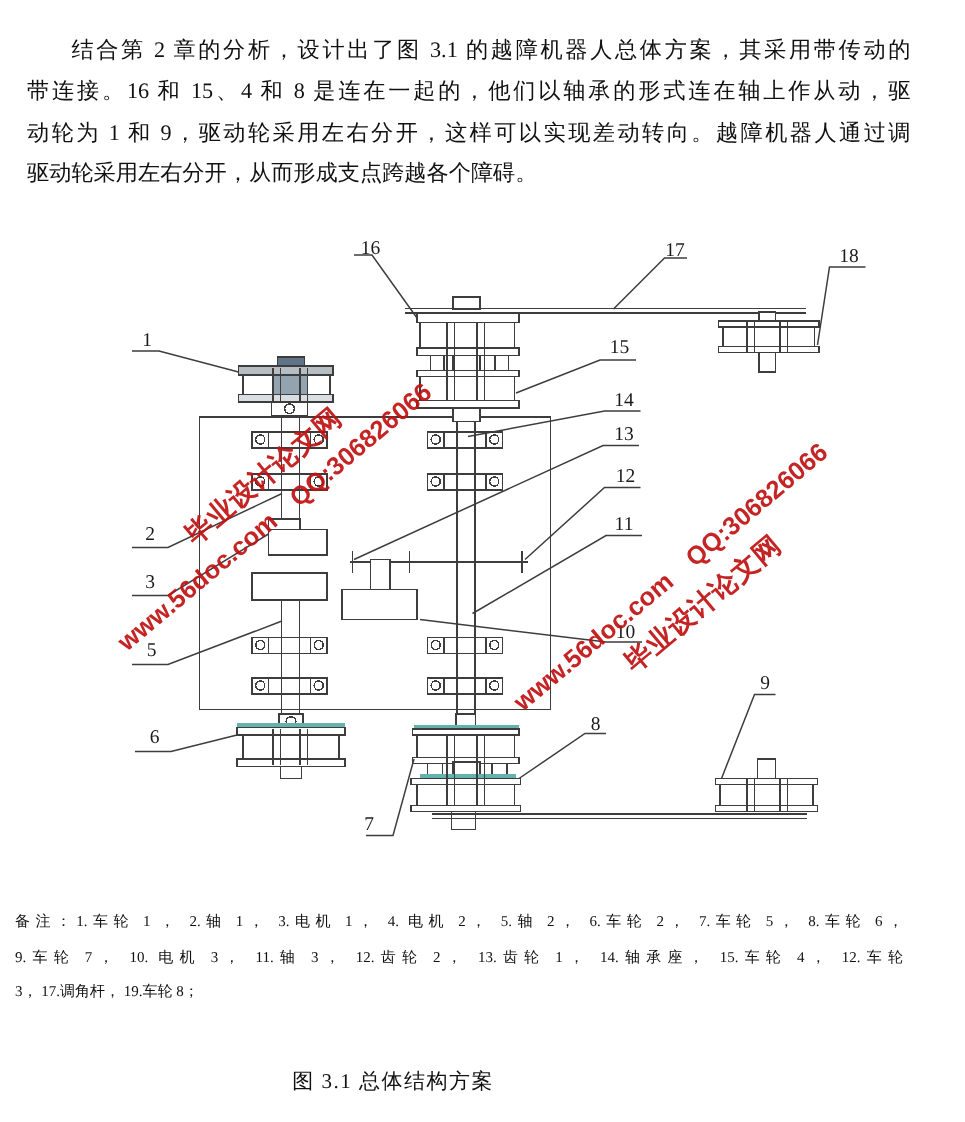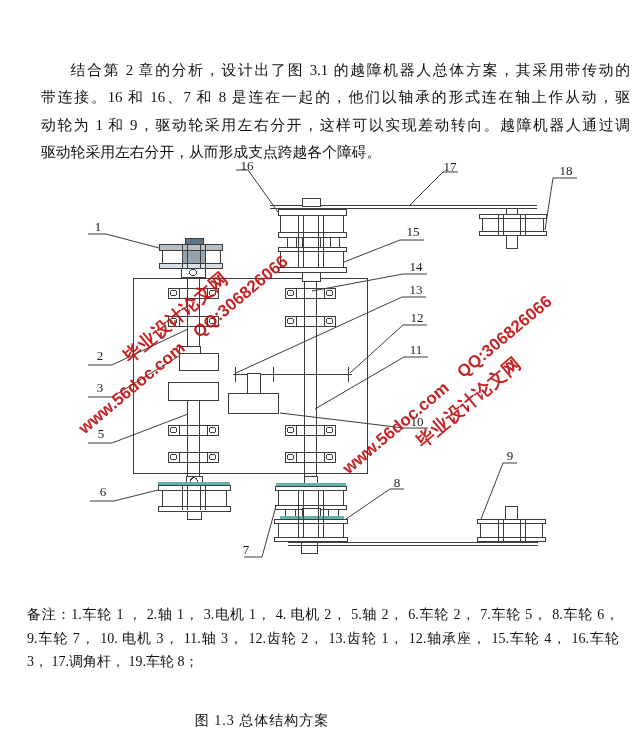--- a/index.html
+++ b/index.html
@@ -1,25 +1,25 @@
 <!DOCTYPE html>
 <html><head>
 <meta charset="utf-8">
 <style>
   html,body{margin:0;padding:0;background:#ffffff;}
   #page{position:relative;width:643px;height:748px;background:#fff;overflow:hidden;
         font-family:"Liberation Serif","DejaVu Serif",serif;color:#111;}
   
-  .para{position:absolute;left:41px;top:21px;width:589px;
-        font-size:14.8px;line-height:27.4px;margin-top:36px;}
+  .para{position:absolute;left:18px;top:21px;width:589px;
+        font-size:14.8px;line-height:27.4px;}
   .para > div{text-align:justify;text-align-last:justify;}
   .para > div:first-child{text-indent:2em;}
   .para > div:last-child{text-align-last:left;}
-  .notes{position:absolute;left:27px;top:603px;width:592px;
-         font-size:14px;line-height:23.5px;}
+  .notes{position:absolute;left:10px;top:603px;width:592px;
+         font-size:10px;line-height:23.5px;}
   .notes > div{text-align:justify;text-align-last:justify;}
   .notes > div:last-child{text-align-last:left;}
   .caption{position:absolute;left:0;top:712px;width:524px;text-align:center;
            font-size:14px;letter-spacing:1px;}
   
   svg{position:absolute;left:0;top:0;}
   .ln{stroke:#3d3d3d;stroke-width:1;fill:none;}
   .crisp{shape-rendering:crispEdges;}
   .wfill{fill:#ffffff;}
   .teal{stroke:#63b2ae;stroke-width:2.4;}
@@ -32,21 +32,21 @@
   .wm-cn{font-size:18px;letter-spacing:0.5px;}
   .wm-url{font-size:17px;}
 </style>
 </head>
 <body>
 
 <div id="page">
 
   <div class="para">
       <div>结合第 2 章的分析，设计出了图 3.1 的越障机器人总体方案，其采用带传动的</div>
-      <div>带连接。16 和 16、7 和 8 是连在一起的，他们以轴承的形式连在轴上作从动，驱</div>
+      <div>带连接。16 和 15、4 和 8 是连在一起的，他们以轴承的形式连在轴上作从动，驱</div>
       <div>动轮为 1 和 9，驱动轮采用左右分开，这样可以实现差动转向。越障机器人通过调</div>
       <div>驱动轮采用左右分开，从而形成支点跨越各个障碍。</div>
     </div>
 
   <svg width="643" height="748" viewBox="0 0 643 748">
     <g class="ln">
       <g class="crisp">
 
         <rect x="133" y="278" width="234" height="195"></rect>
 
@@ -257,19 +257,19 @@
     </g>
   </svg>
 
   <span class="wm wm-cn" style="left: 126px; top: 347px; color: rgb(193, 18, 18);">毕业设计论文网</span>
   <span class="wm wm-url" style="left: 81px; top: 419px; color: rgb(193, 18, 18);">www.56doc.com　QQ:306826066</span>
   <span class="wm wm-url" style="left: 345px; top: 459px; color: rgb(193, 18, 18);">www.56doc.com　QQ:306826066</span>
   <span class="wm wm-cn" style="left: 419px; top: 432px; color: rgb(193, 18, 18);">毕业设计论文网</span>
 
   <div class="notes">
       <div>备注：1.车轮 1 ， 2.轴 1， 3.电机 1， 4. 电机 2， 5.轴 2， 6.车轮 2， 7.车轮 5， 8.车轮 6，</div>
-      <div>9.车轮 7， 10. 电机 3， 11.轴 3， 12.齿轮 2， 13.齿轮 1， 12.轴承座， 15.车轮 4， 16.车轮</div>
+      <div>9.车轮 7， 10. 电机 3， 11.轴 3， 12.齿轮 2， 13.齿轮 1， 14.轴承座， 15.车轮 4， 12.车轮</div>
       <div>3， 17.调角杆， 19.车轮 8；</div>
     </div>
 
-  <div class="caption">图 1.3 总体结构方案</div>
+  <div class="caption">图 3.1 总体结构方案</div>
 
 </div>
 
 </body></html>

